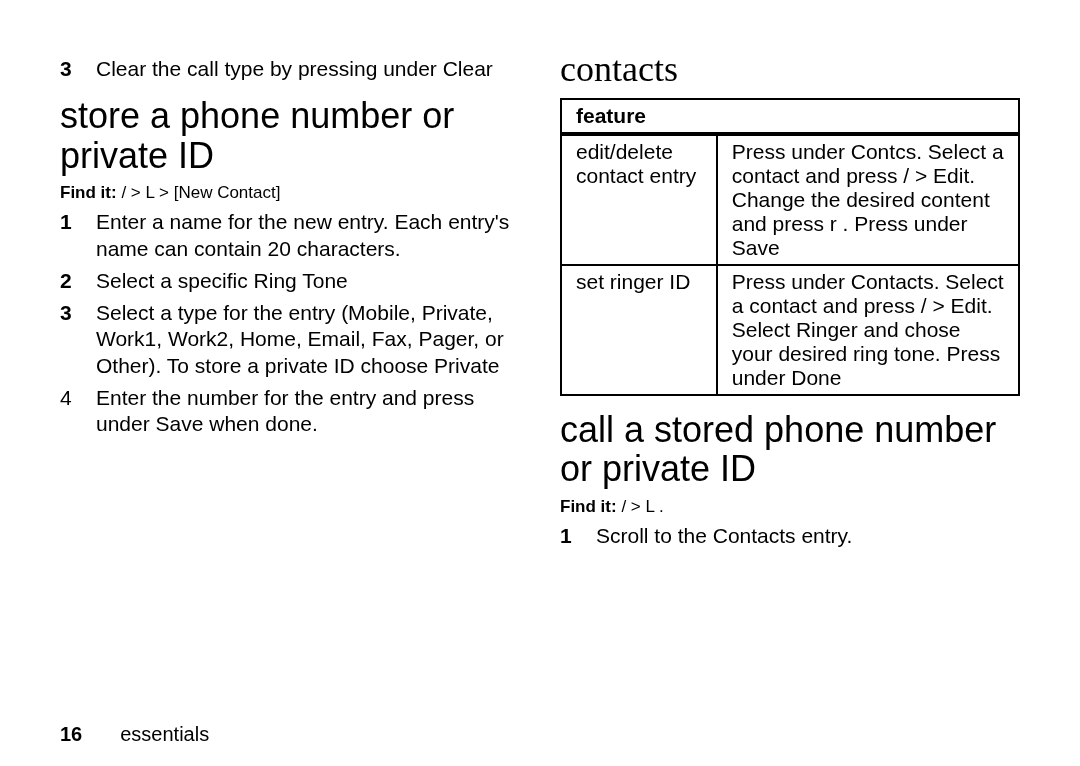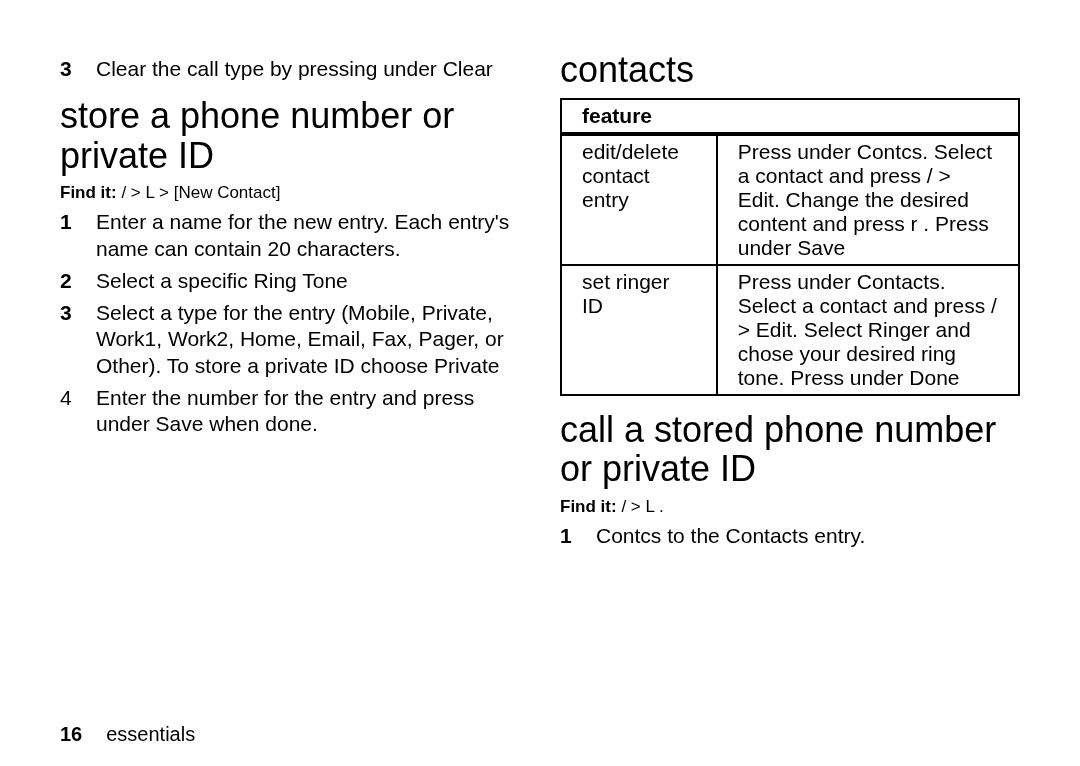--- a/index.html
+++ b/index.html
@@ -26,21 +26,21 @@
   .col {
     flex: 1;
     min-width: 0;
   }
   h1 {
     font-size: 36px;
     font-weight: 400;
     margin: 14px 0 8px 0;
     line-height: 1.1;
   }
-  h1.tight { margin-top: 0; }
+  h1.tight { margin-top: 0; font-family: Liberation Serif, serif; }
   p, li {
     font-size: 21px;
     line-height: 1.25;
   }
   ol {
     padding-left: 0;
     margin: 4px 0 10px 0;
     list-style: none;
   }
   ol li {
@@ -56,33 +56,33 @@
   .find { font-size: 17px; margin: 6px 0; }
   .find .lbl { font-weight: bold; }
   table {
     border-collapse: collapse;
     width: 100%;
     font-size: 21px;
     margin-top: 6px;
   }
   table th, table td {
     border: 2px solid #000;
-    padding: 4px 20px;
+    padding: 4px 14px;
     vertical-align: top;
     text-align: left;
   }
   table th {
     border-bottom-width: 4px;
     font-weight: bold;
   }
   td.feat { font-weight: normal; width: 34%; }
   .footer {
     display: flex;
     align-items: baseline;
-    gap: 24px;
+    gap: 38px;
     font-size: 20px;
     padding-top: 20px;
   }
   .footer .pn { font-weight: bold; }
 </style>
 </head>
 <body>
 
 <div class="page">
   <div class="cols">
@@ -145,21 +145,21 @@
       <h1>call a stored phone number or private ID</h1>
 
       <div class="find">
         <span class="lbl">Find it:</span>
         <span>/      &gt; L  .</span>
       </div>
 
       <ol id="right-steps">
           <li>
             <span class="num">1</span>
-            <span>Contcs to the Contacts entry.</span>
+            <span>Scroll to the Contacts entry.</span>
           </li>
         </ol>
     </div>
   </div>
 
   <div class="footer">
     <span class="pn">16</span>
     <span>essentials</span>
   </div>
 </div>

